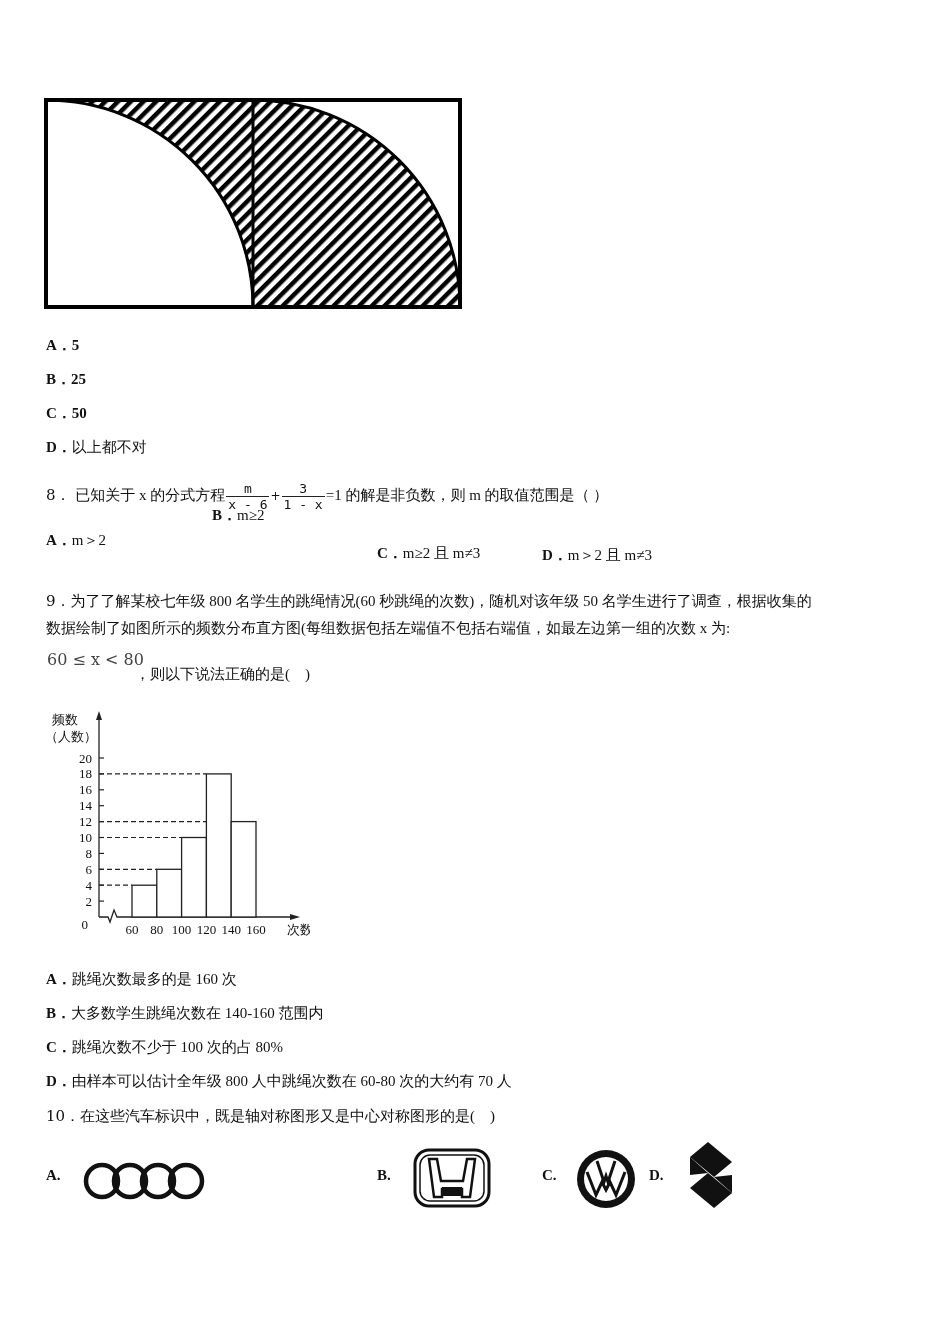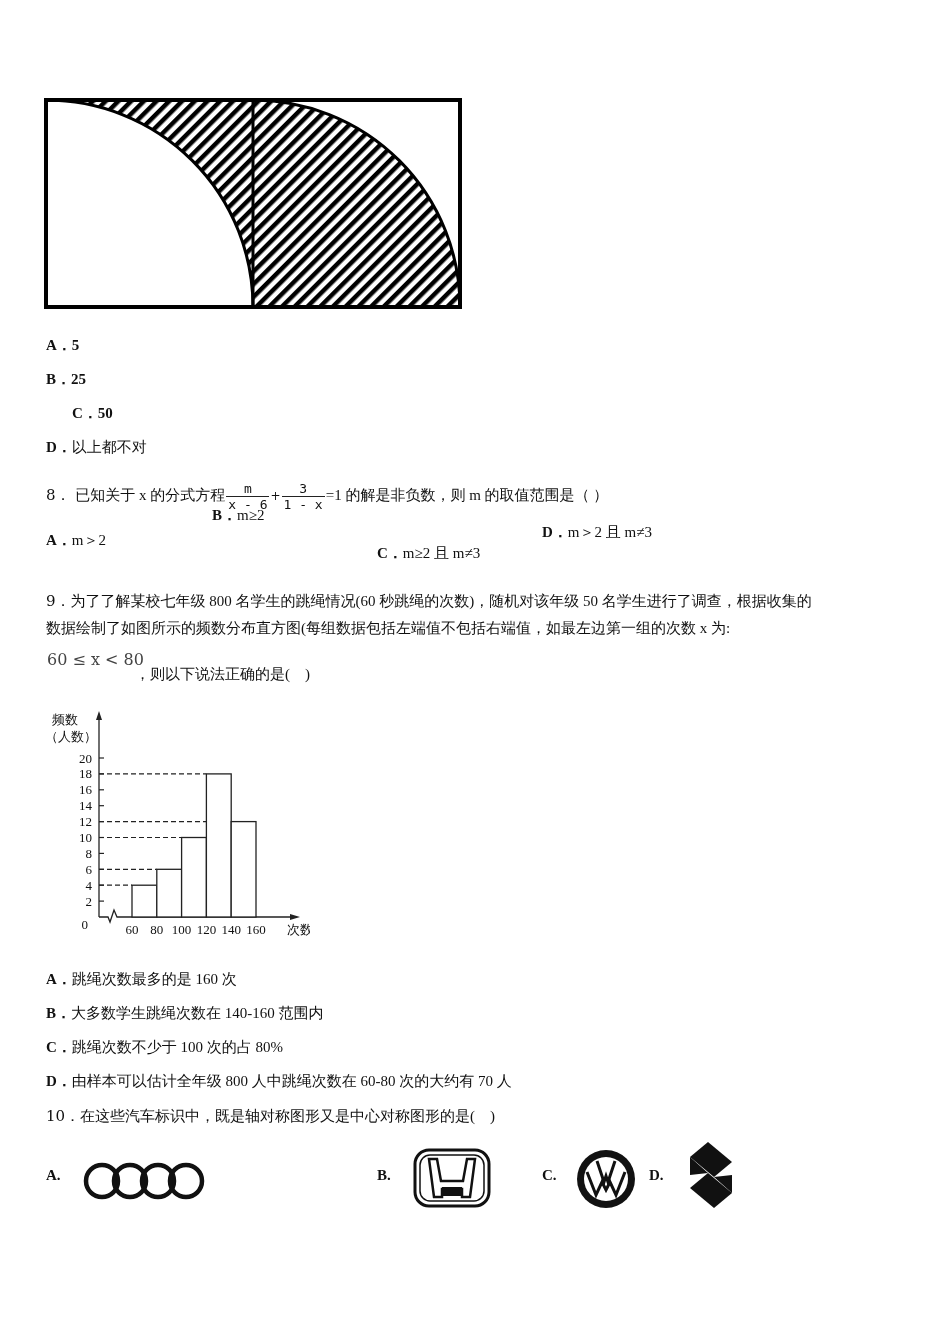--- a/index.html
+++ b/index.html
@@ -37,42 +37,42 @@
   <line x1="253" y1="100" x2="253" y2="307" stroke="#000" stroke-width="3"></line>
   <rect x="46" y="100" width="414" height="207" fill="none" stroke="#000" stroke-width="4"></rect>
 </svg>
 
 <div class="line" style="top:335px;">
   <span class="lbl">A．</span><span class="num">5</span>
 </div>
 <div class="line" style="top:369px;">
   <span class="lbl">B．</span><span class="num">25</span>
 </div>
-<div class="line" style="top:403px;margin-left:26px;">
+<div class="line" style="top:403px;">
   <span class="lbl">C．</span><span class="num">50</span>
 </div>
 <div class="line" style="top:437px;">
   <span class="lbl">D．</span><span style="font-family:Liberation Sans, sans-serif;">以上都不对</span>
 </div>
 
 <div class="line" style="top:480px;line-height:30px;">
   <span style="font-family:'DejaVu Serif',serif;">8．</span>
   <span class="b">已知关于 x 的分式方程</span><span class="frac"><span class="top">m</span><span class="bot">x - 6</span></span><span style="font-size:12px;">+</span><span class="frac"><span class="top">3</span><span class="bot">1 - x</span></span><span class="b">=1 的解是非负数，则 m 的取值范围是（ ）</span>
 </div>
 
 <div class="opt-row" style="left:46px;top:531px;">
   <span class="lbl">A．</span><span class="b">m＞2</span>
 </div>
 <div class="opt-row" style="left:212px;top:506px;">
   <span class="lbl">B．</span><span class="b">m≥2</span>
 </div>
 <div class="opt-row" style="left:377px;top:531px;margin-top:13px;">
   <span class="lbl">C．</span><span class="b">m≥2 且 m≠3</span>
 </div>
-<div class="opt-row" style="left:542px;top:523px;">
+<div class="opt-row" style="left:542px;top:546px;">
   <span class="lbl">D．</span><span class="b">m＞2 且 m≠3</span>
 </div>
 
 <div class="line" style="top:591px;">
   <span>9．</span><span class="b">为了了解某校七年级 800 名学生的跳绳情况(60 秒跳绳的次数)，随机对该年级 50 名学生进行了调查，根据收集的</span>
 </div>
 <div class="line b" style="top:603px;margin-top:15px;">数据绘制了如图所示的频数分布直方图(每组数据包括左端值不包括右端值，如最左边第一组的次数 x 为:</div>
 <div class="abs" style="left:47px;top:650px;">
   <span class="mathinline">60 ≤ x &lt; 80</span>
 </div>

